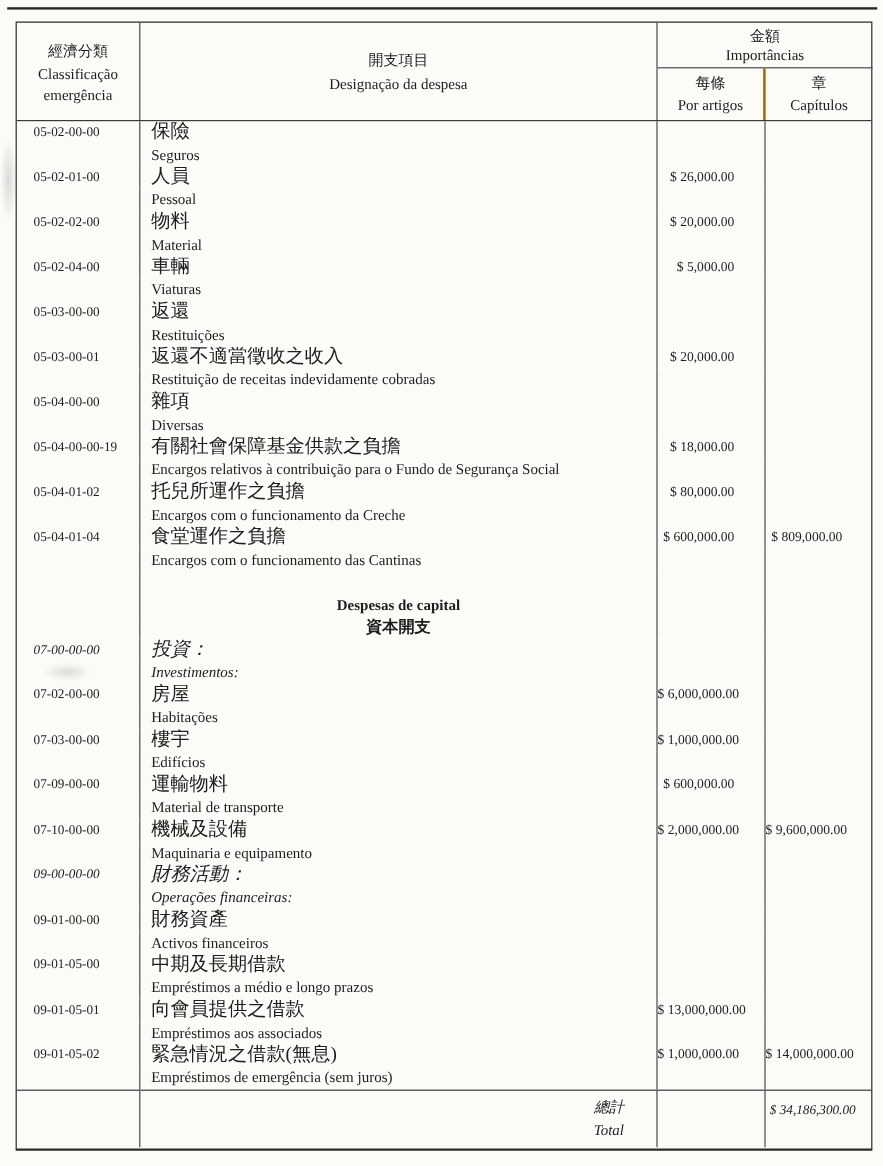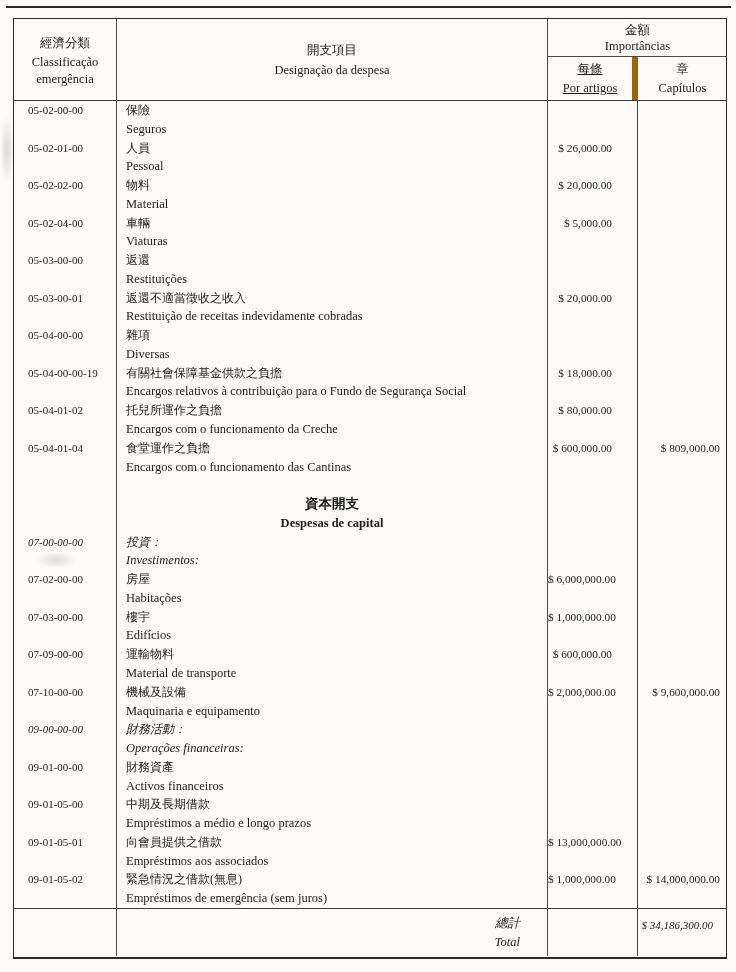--- a/index.html
+++ b/index.html
@@ -44,36 +44,36 @@
     border-bottom:1px solid #4a4a4a;
     display:flex;flex-direction:column;align-items:center;justify-content:center;
     text-align:center;font-size:12.5px;line-height:16px;
   }
   .h-col3-bottom{flex:1;display:grid;grid-template-columns:90px 89px;}
   .h-col3a,.h-col3b{
     box-sizing:border-box;
     display:flex;flex-direction:column;align-items:center;justify-content:center;
     text-align:center;font-size:12.5px;line-height:19px;
   }
-  .h-col3a{border-right:6px solid #a16207;text-decoration:underline;}
+  .h-col3a{border-right:2px solid #a16207;}
 
   
   .tbody{height:807px;flex:0 0 807px;display:flex;flex-direction:column;}
   .line{
     box-sizing:border-box;height:18.767px;flex:0 0 18.767px;
     display:grid;grid-template-columns:103px 431px 90px 89px;
   }
   .cell{box-sizing:border-box;overflow:hidden;white-space:nowrap;}
   .c-code{border-right:1px solid #4a4a4a;padding-left:14px;font-size:11px;line-height:18.767px;}
   .c-desc{border-right:1px solid #4a4a4a;padding-left:9px;line-height:18.767px;}
-  .c-zh{font-size:12px;}
+  .c-zh{font-size:16px;}
   .c-pt{font-size:12.5px;}
   .c-a{border-right:1px solid #4a4a4a;text-align:right;padding-right:25px;
        font-size:11.3px;line-height:18.767px;}
-  .c-c{text-align:right;padding-right:7px;font-size:11.3px;line-height:18.767px;}
+  .c-c{text-align:right;padding-right:25px;font-size:11.3px;line-height:18.767px;}
   .it{font-style:italic;}
   .sec{text-align:center;padding-left:0;font-weight:bold;}
   .sec-zh{font-size:13.5px;}
   .sec-pt{font-size:12.5px;}
 
   
   .tfoot{
     box-sizing:border-box;height:48px;flex:0 0 48px;
     border-top:1px solid #3a3a3a;
     display:grid;grid-template-columns:103px 431px 90px 89px;
@@ -245,27 +245,27 @@
           <div class="cell c-c"></div>
         </div>
         <div class="line">
           <div class="cell c-code"></div>
           <div class="cell c-desc"></div>
           <div class="cell c-a"></div>
           <div class="cell c-c"></div>
         </div>
         <div class="line">
           <div class="cell c-code"></div>
+          <div class="cell c-desc sec sec-pt">Despesas de capital</div>
+          <div class="cell c-a"></div>
+          <div class="cell c-c"></div>
+        </div>
+        <div class="line">
+          <div class="cell c-code"></div>
           <div class="cell c-desc sec sec-zh">資本開支</div>
-          <div class="cell c-a"></div>
-          <div class="cell c-c"></div>
-        </div>
-        <div class="line">
-          <div class="cell c-code"></div>
-          <div class="cell c-desc sec sec-pt">Despesas de capital</div>
           <div class="cell c-a"></div>
           <div class="cell c-c"></div>
         </div>
         <div class="line">
           <div class="cell c-code it">07-00-00-00</div>
           <div class="cell c-desc c-zh it">投資：</div>
           <div class="cell c-a"></div>
           <div class="cell c-c"></div>
         </div>
         <div class="line">

